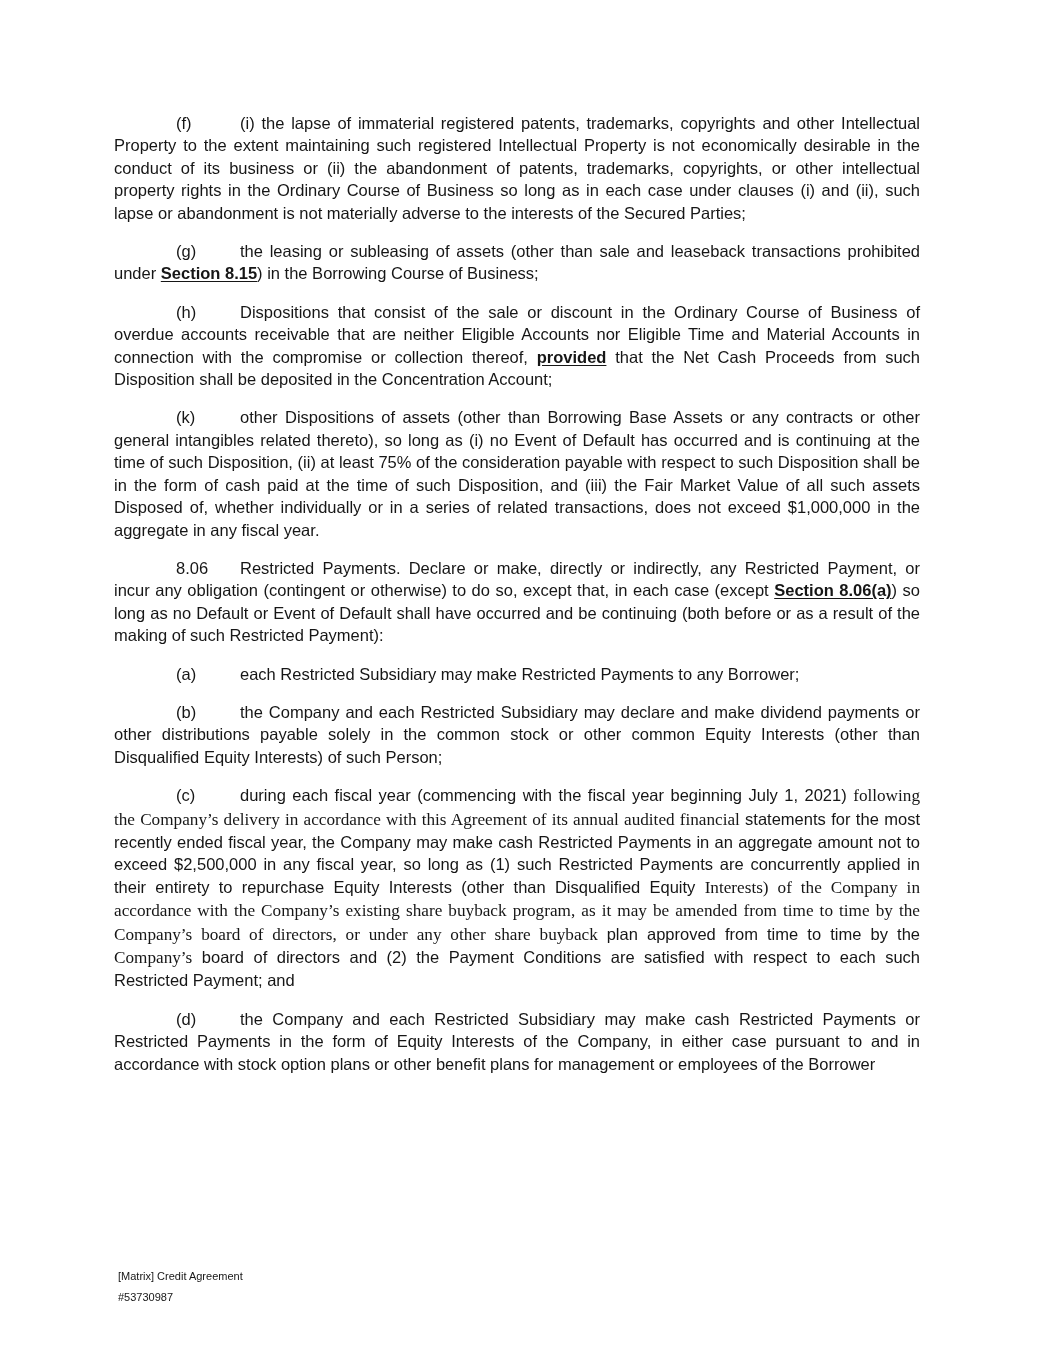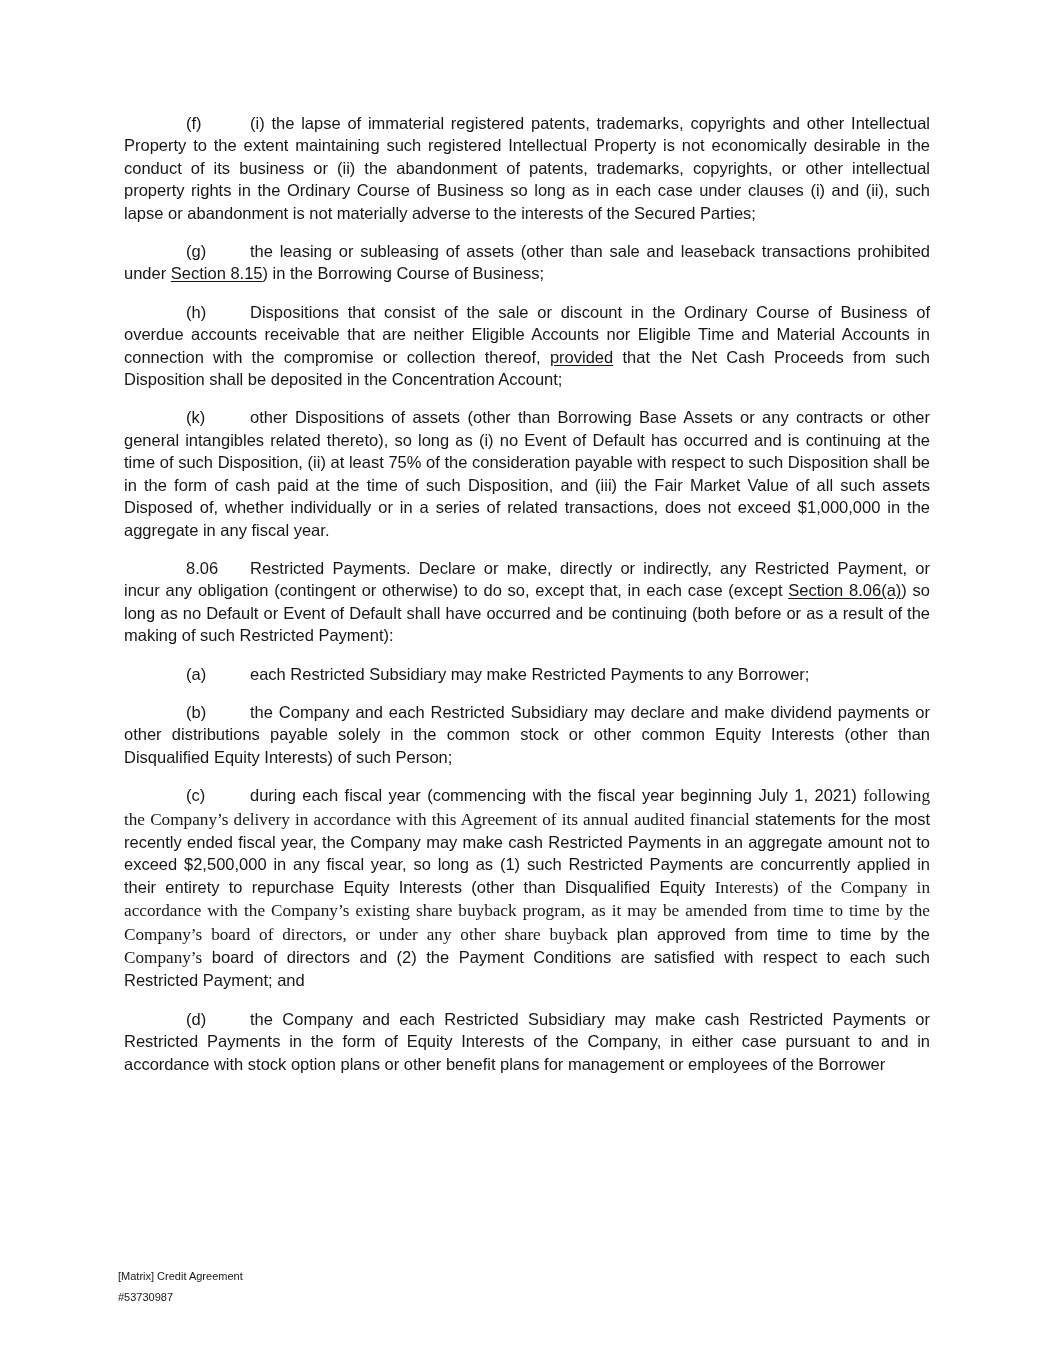--- a/index.html
+++ b/index.html
@@ -13,37 +13,38 @@
     height: 1365px;
     background: #ffffff;
     color: #161616;
     font-family: "Liberation Sans", "DejaVu Sans", sans-serif;
     font-size: 16.5px;
     line-height: 22.4px;
     overflow: hidden;
   }
   .body-text {
     position: absolute;
-    left: 124px;
+    left: 114px;
     top: 112px;
     width: 806px;
   }
   .para {
     margin: 0 0 16px 0;
     text-align: justify;
     text-indent: 62px;
   }
   .plabel {
     display: inline-block;
     width: 64px;
     text-indent: 0;
   }
   .u {
     text-decoration: underline;
     text-underline-offset: 2px;
+    font-weight: bold;
   }
   .serif {
     font-family: "Liberation Serif", "DejaVu Serif", serif;
     font-size: 17.2px;
   }
   .page-number {
     position: absolute;
     top: 1232px;
     left: 0;
     width: 100%;

